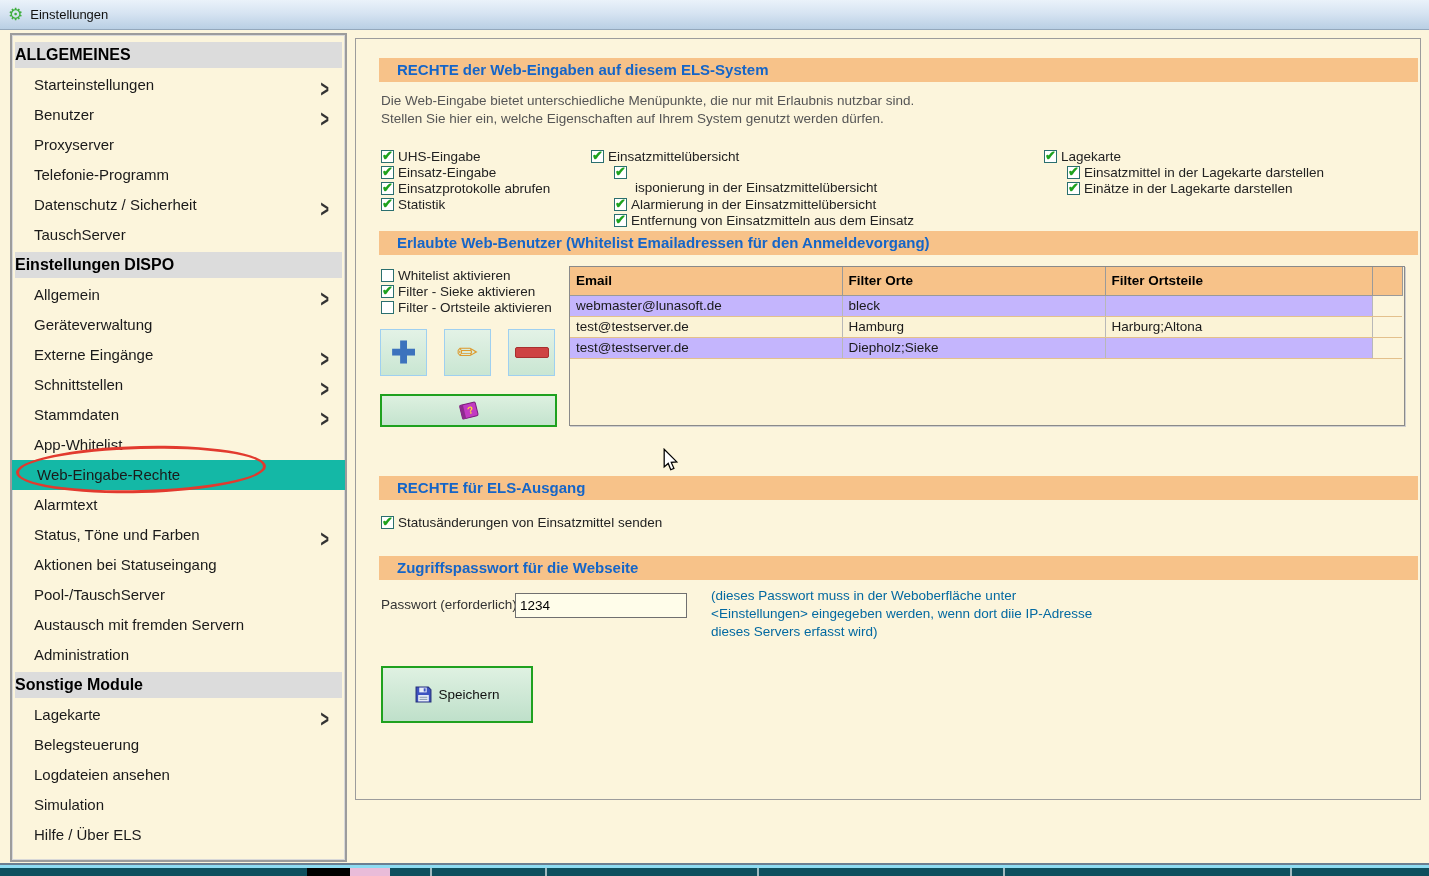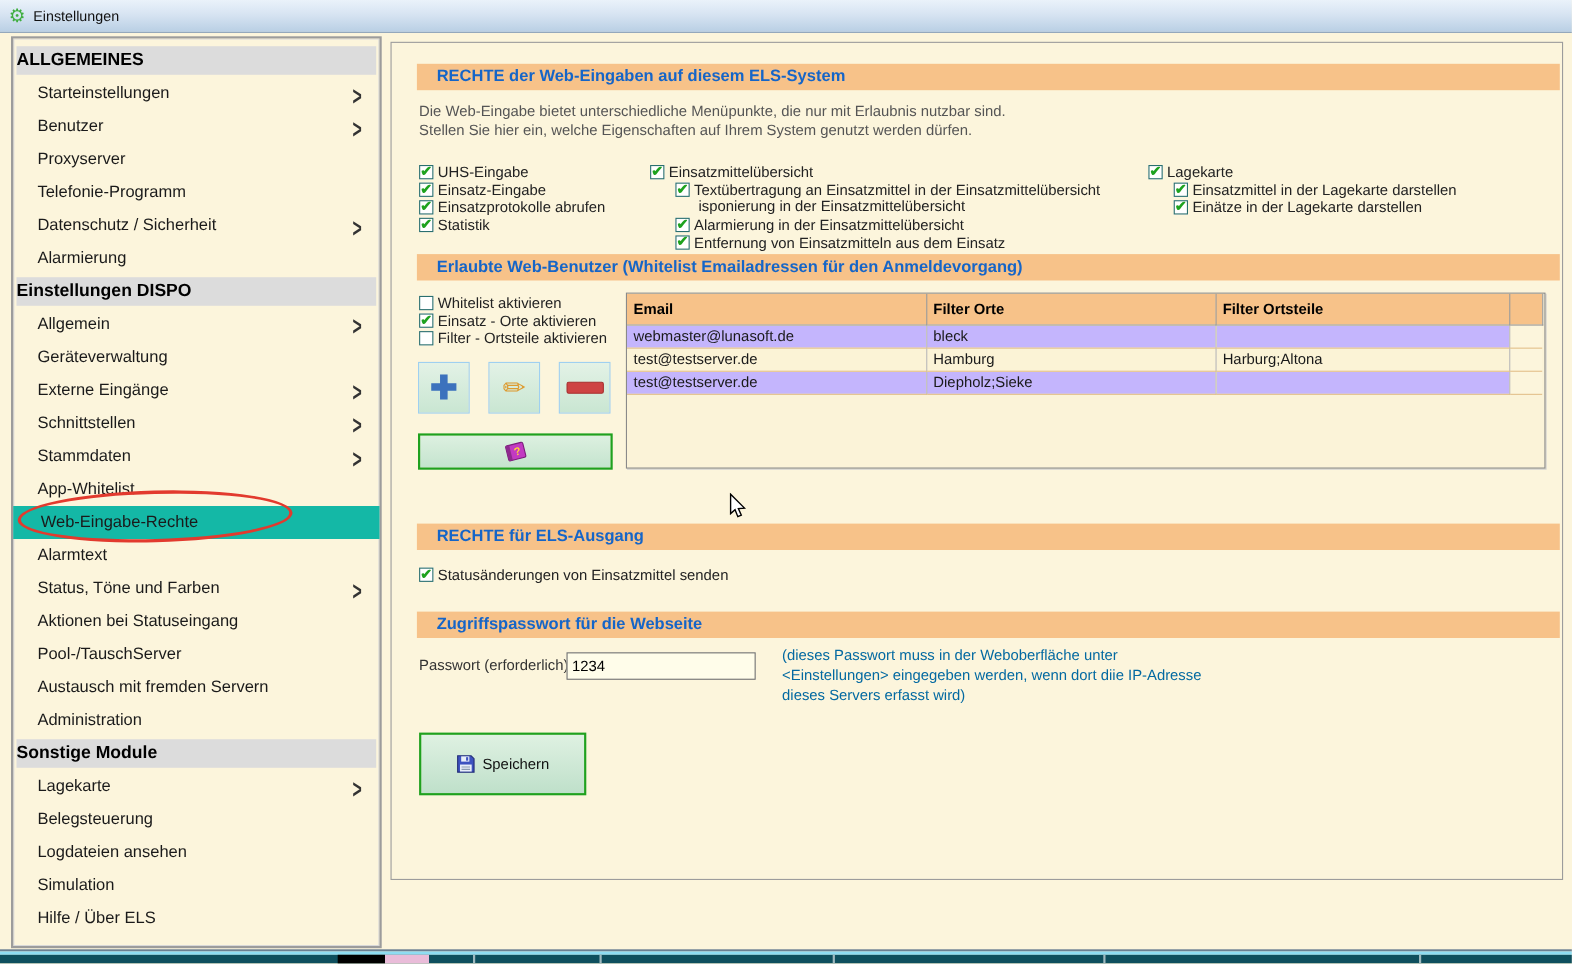--- a/index.html
+++ b/index.html
@@ -132,21 +132,21 @@
   <span class="title-text">Einstellungen</span>
 </div>
 
 <div class="sidebar">
   <div class="sb-header">ALLGEMEINES</div>
   <div class="sb-item"><span>Starteinstellungen</span><span class="chev">&gt;</span></div>
   <div class="sb-item"><span>Benutzer</span><span class="chev">&gt;</span></div>
   <div class="sb-item"><span>Proxyserver</span></div>
   <div class="sb-item"><span>Telefonie-Programm</span></div>
   <div class="sb-item"><span>Datenschutz / Sicherheit</span><span class="chev">&gt;</span></div>
-  <div class="sb-item"><span>Alarmierung</span></div>
+  <div class="sb-item"><span>TauschServer</span></div>
   <div class="sb-header">Einstellungen DISPO</div>
   <div class="sb-item"><span>Allgemein</span><span class="chev">&gt;</span></div>
   <div class="sb-item"><span>Geräteverwaltung</span></div>
   <div class="sb-item"><span>Externe Eingänge</span><span class="chev">&gt;</span></div>
   <div class="sb-item"><span>Schnittstellen</span><span class="chev">&gt;</span></div>
   <div class="sb-item"><span>Stammdaten</span><span class="chev">&gt;</span></div>
   <div class="sb-item"><span>App-Whitelist</span></div>
   <div class="sb-item selected"><span>Web-Eingabe-Rechte</span></div>
   <div class="sb-item"><span>Alarmtext</span></div>
   <div class="sb-item"><span>Status, Töne und Farben</span><span class="chev">&gt;</span></div>
@@ -187,21 +187,20 @@
       <span class="cb checked"></span>
       <span>Statistik</span>
     </div>
 
   <div class="cbrow" style="left:235px;top:109px">
       <span class="cb checked"></span>
       <span>Einsatzmittelübersicht</span>
     </div>
   <div class="cbrow" style="left:258px;top:125px">
       <span class="cb checked"></span>
-      <span>Textübertragung an Einsatzmittel in der Einsatzmittelübersicht</span>
     </div>
   <div class="cont-line" style="left:279px;top:141px">isponierung in der Einsatzmittelübersicht</div>
   <div class="cbrow" style="left:258px;top:157px">
       <span class="cb checked"></span>
       <span>Alarmierung in der Einsatzmittelübersicht</span>
     </div>
   <div class="cbrow" style="left:258px;top:173px">
       <span class="cb checked"></span>
       <span>Entfernung von Einsatzmitteln aus dem Einsatz</span>
     </div>
@@ -219,21 +218,21 @@
       <span>Einätze in der Lagekarte darstellen</span>
     </div>
 
   <div class="sec-bar" style="top:192px">Erlaubte Web-Benutzer (Whitelist Emailadressen für den Anmeldevorgang)</div>
   <div class="cbrow" style="left:25px;top:228px">
       <span class="cb"></span>
       <span>Whitelist aktivieren</span>
     </div>
   <div class="cbrow" style="left:25px;top:244px">
       <span class="cb checked"></span>
-      <span>Einsatz - Orte aktivieren</span>
+      <span>Filter - Sieke aktivieren</span>
     </div>
   <div class="cbrow" style="left:25px;top:260px">
       <span class="cb"></span>
       <span>Filter - Ortsteile aktivieren</span>
     </div>
 
   <div class="sq-btn" style="left:24px;top:290px">
       <span class="plus-glyph">✚</span>
     </div>
   <div class="sq-btn" style="left:88px;top:290px">

